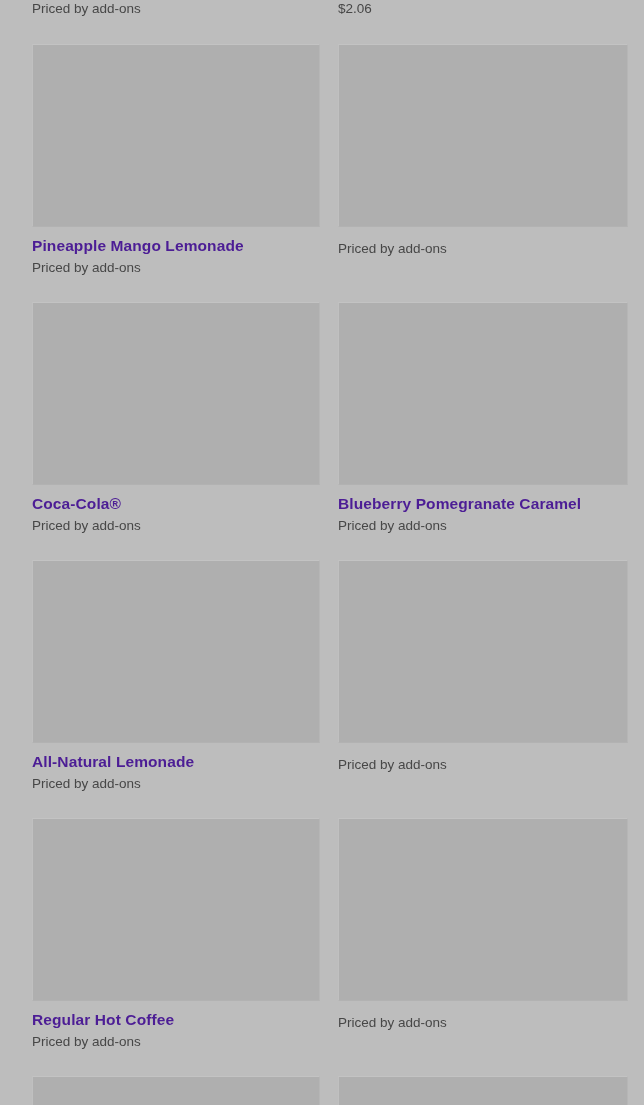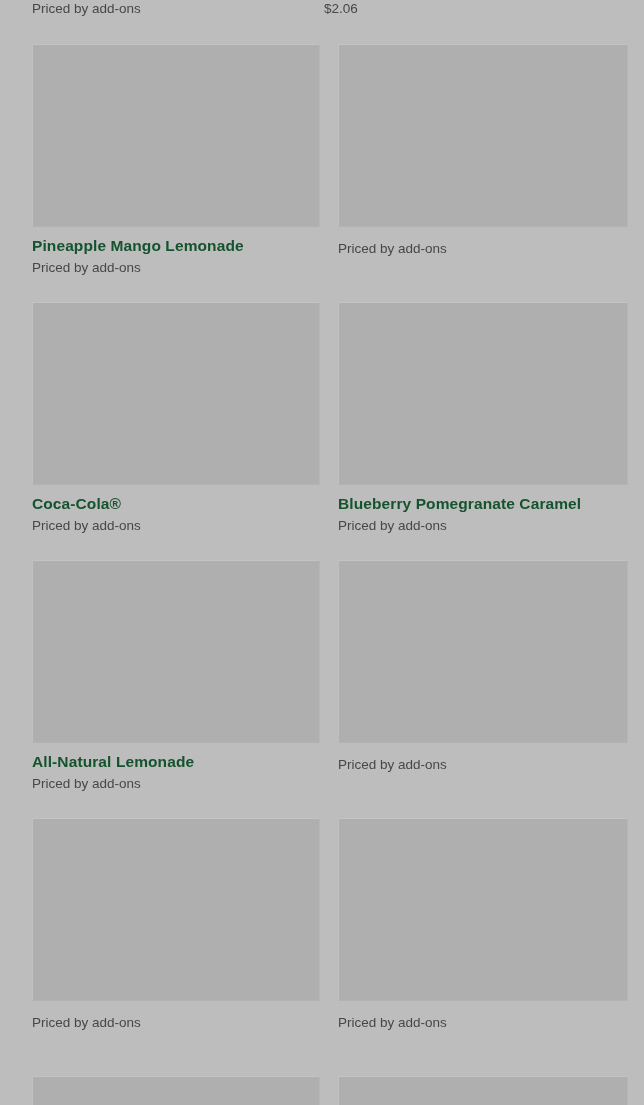--- a/index.html
+++ b/index.html
@@ -28,21 +28,21 @@
     top: 0;
     left: 0;
     width: 644px;
     height: 26px;
   }
   .row-partial-top .cell {
     position: absolute;
     top: 0;
   }
   .row-partial-top .cell.col-0 { left: 32px; width: 288px; }
-  .row-partial-top .cell.col-1 { left: 324px; width: 290px; }
+  .row-partial-top .cell.col-1 { left: 338px; width: 290px; }
 
   
   .grid-row {
     position: absolute;
     left: 0;
     width: 644px;
     height: 231px;
   }
   .grid-cell {
     position: absolute;
@@ -65,21 +65,21 @@
   }
 
   .item-info {
     padding-top: 9px;
   }
 
   .item-title {
     display: block;
     font-size: 15.5px;
     font-weight: bold;
-    color: #14532d;
+    color: #4c1d95;
     line-height: 19px;
     letter-spacing: 0.1px;
     white-space: nowrap;
   }
 
   .item-price {
     display: block;
     font-size: 13.5px;
     font-weight: normal;
     color: #474747;
@@ -176,20 +176,21 @@
       <div class="item-info">
         <span class="item-price">Priced by add-ons</span>
       </div>
     </div>
   </div>
 
   <div class="grid-row" style="top:818px;">
     <div class="grid-cell col-0">
       <div class="item-thumb"></div>
       <div class="item-info">
+        <span class="item-title">Regular Hot Coffee</span>
         <span class="item-price">Priced by add-ons</span>
       </div>
     </div>
     <div class="grid-cell col-1">
       <div class="item-thumb"></div>
       <div class="item-info">
         <span class="item-price">Priced by add-ons</span>
       </div>
     </div>
   </div>

